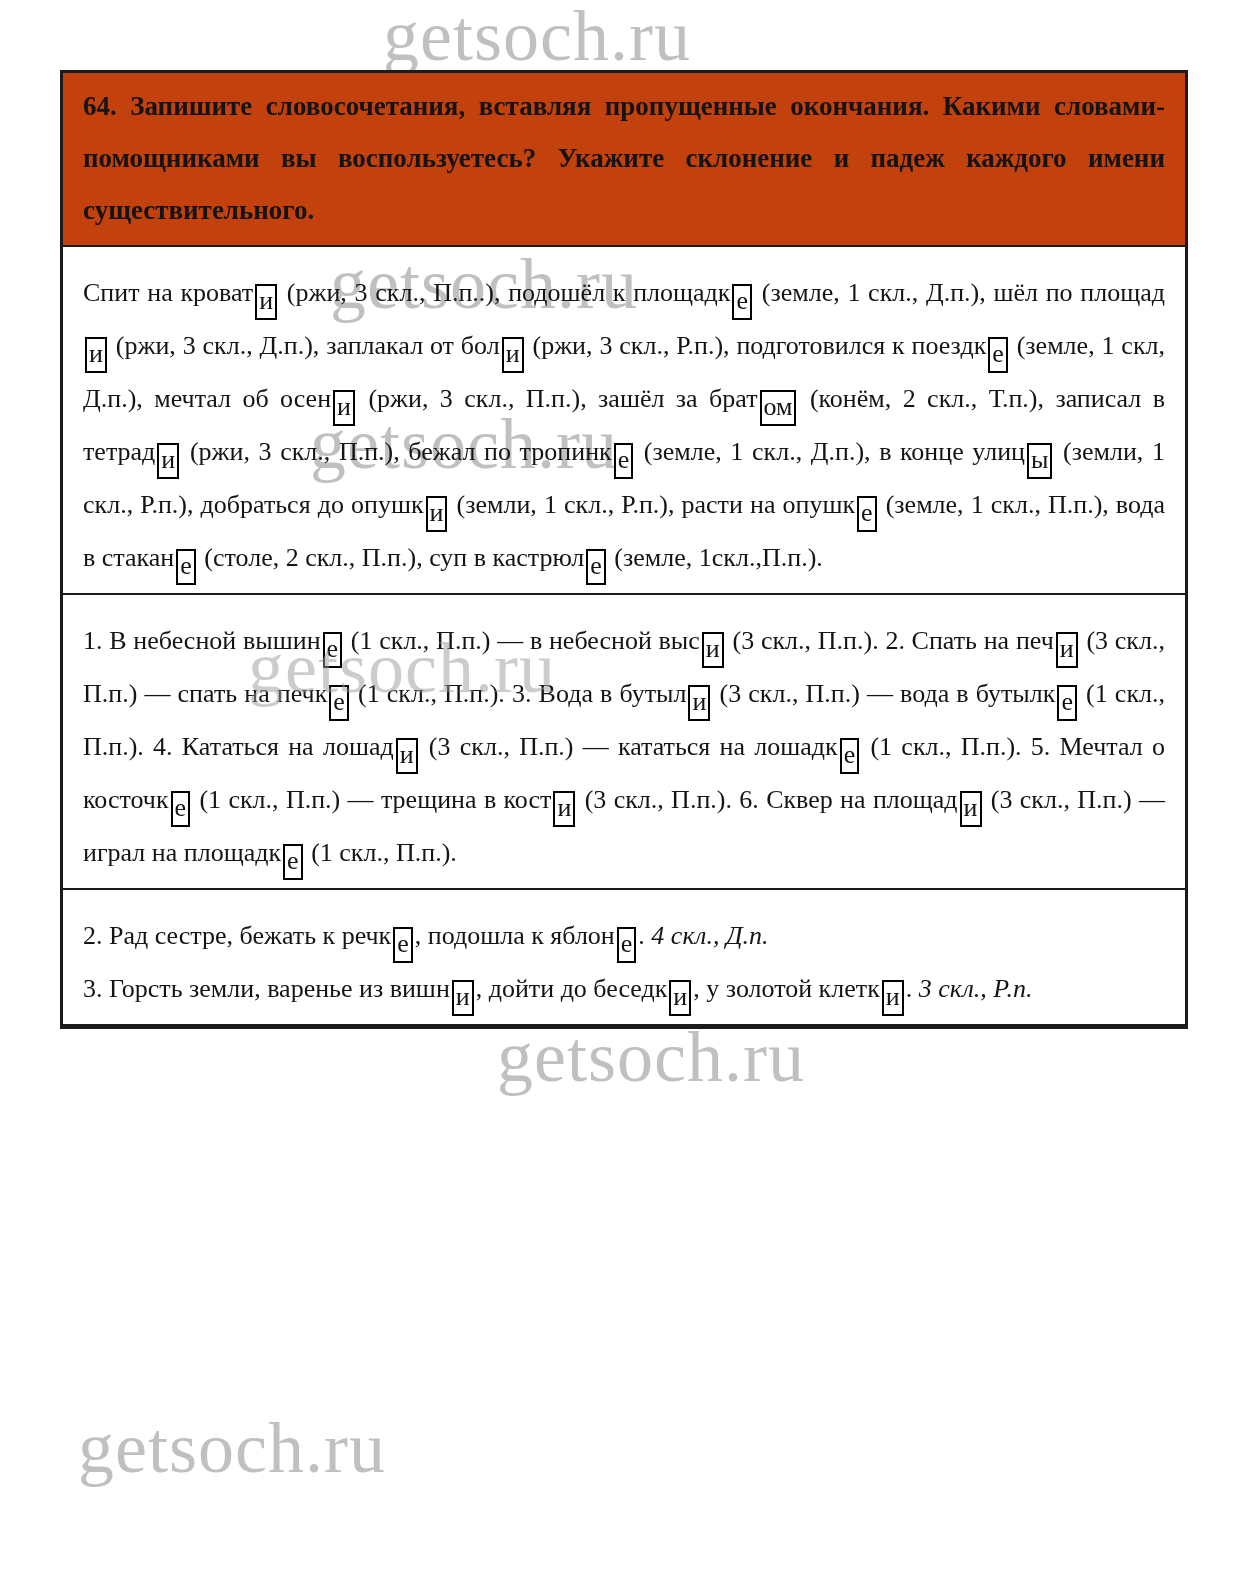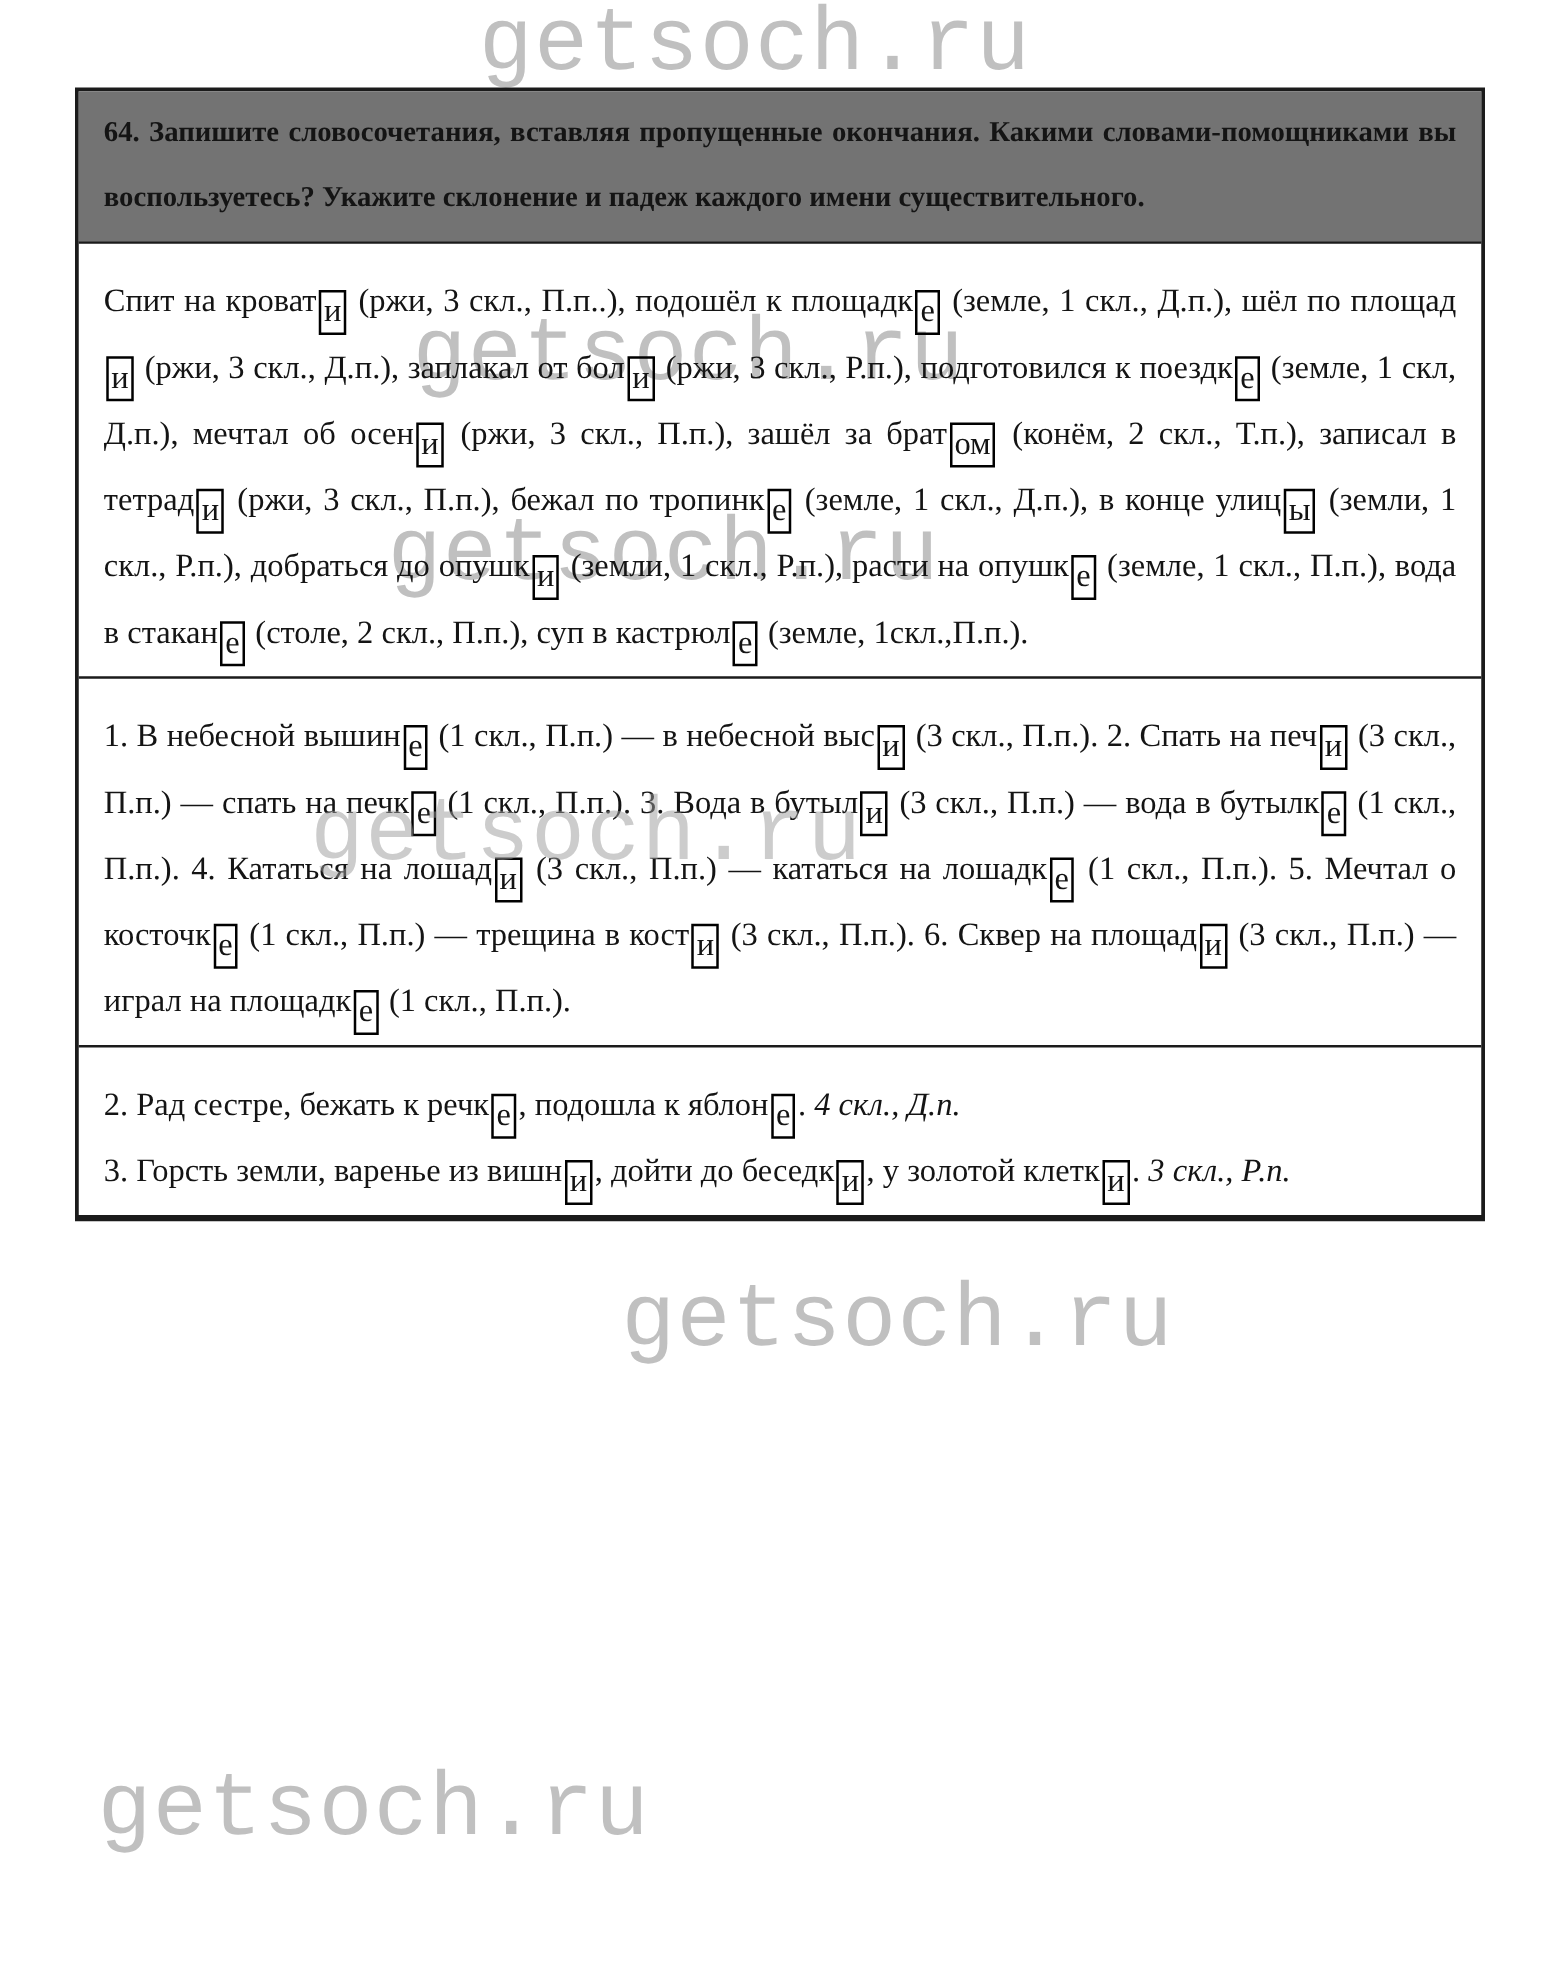--- a/index.html
+++ b/index.html
@@ -13,21 +13,21 @@
     height: 1569px;
     overflow: hidden;
     background: #ffffff;
     font-family: "Liberation Serif", "DejaVu Serif", serif;
     color: #141414;
   }
   
   .wm {
     position: absolute;
     z-index: 1;
-    font-family: Liberation Mono, monospace;
+    font-family: Liberation Serif, serif;
     font-size: 72px;
     line-height: 72px;
     color: #9a9a9a;
     opacity: 0.62;
     letter-spacing: 1px;
     white-space: nowrap;
     pointer-events: none;
   }
   .wm1 { left: 383px; top: 0px; }
   .wm2 { left: 330px; top: 248px; }
@@ -42,23 +42,23 @@
     left: 60px;
     top: 70px;
     width: 1128px;
     border: 3px solid #1b1b1b;
     border-bottom-width: 5px;
     box-sizing: border-box;
   }
   .row { box-sizing: border-box; }
   .row + .row { border-top: 2px solid #1b1b1b; }
   .q {
-    background: #737373;
+    background: #c2410c;
     font-weight: bold;
-    font-size: 23px;
+    font-size: 27px;
     line-height: 52px;
     padding: 7px 20px 9px 20px;
     text-align: justify;
   }
   .a {
     background: transparent;
     font-size: 26px;
     line-height: 52px;
     padding: 20px 20px 8px 20px;
     text-align: justify;

